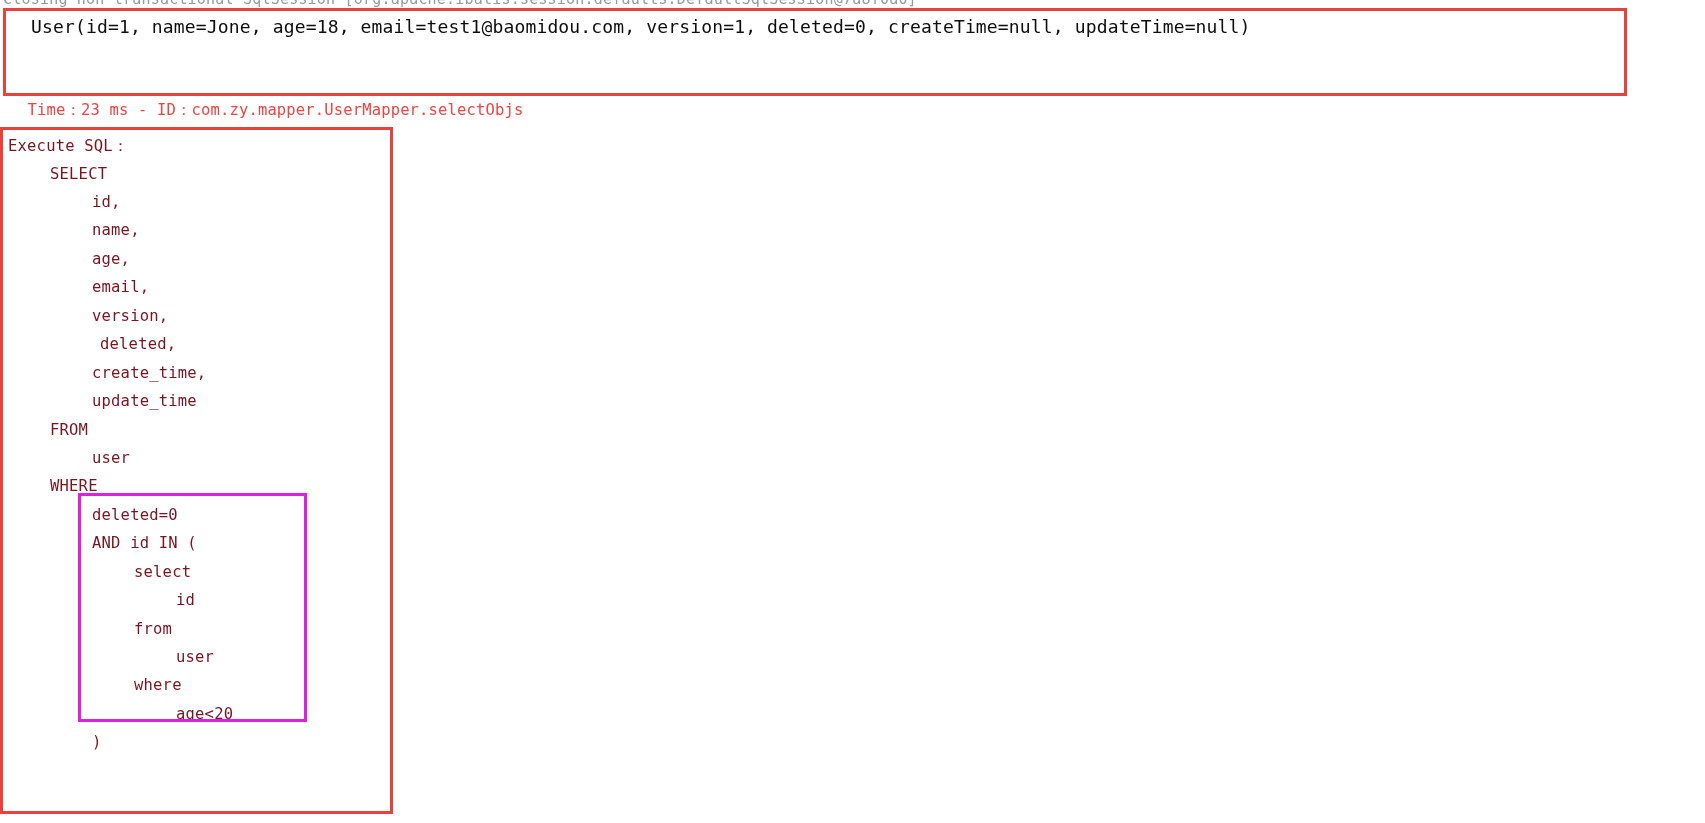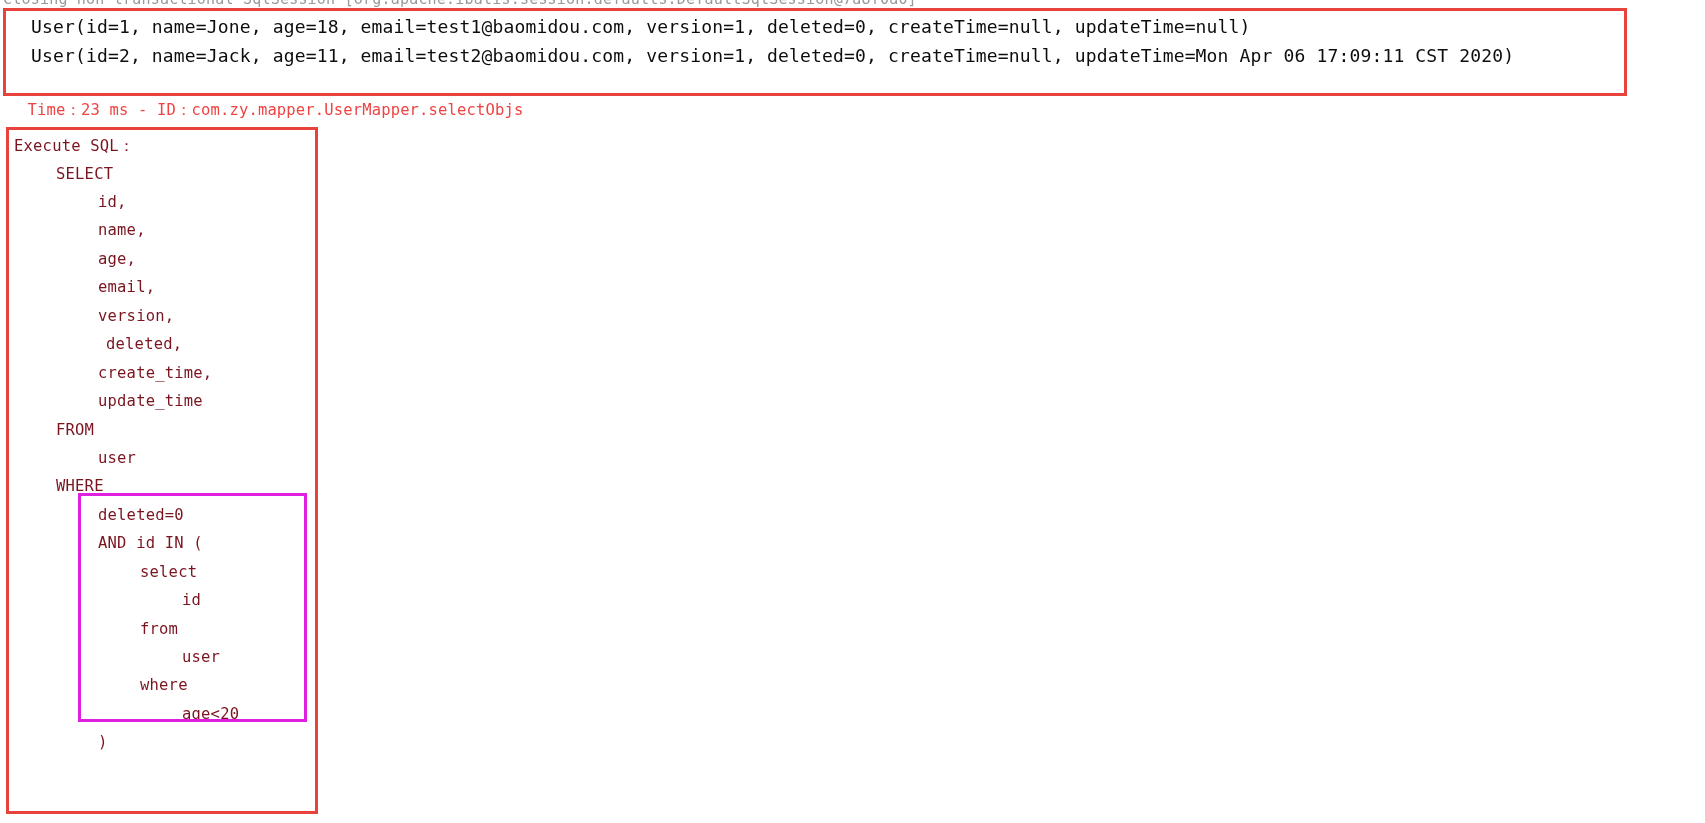--- a/index.html
+++ b/index.html
@@ -60,23 +60,23 @@
     font-size: 15.5px;
     line-height: 18px;
     color: #ef4444;
     white-space: pre;
     letter-spacing: 0.15px;
   }
 
   
   #sql-box {
     position: absolute;
-    left: 6px;
+    left: 0;
     top: 127px;
-    width: 312px;
+    width: 393px;
     height: 687px;
     border: 3px solid #e8423c;
     box-sizing: border-box;
     background: #ffffff;
   }
   #sql-box .sline {
     position: absolute;
     font-size: 15.5px;
     line-height: 16px;
     color: #7a1520;
@@ -97,21 +97,20 @@
     pointer-events: none;
   }
 </style>
 </head>
 <body>
 
 <div id="truncated-log">Closing non transactional SqlSession [org.apache.ibatis.session.defaults.DefaultSqlSession@7a8f0a0]</div>
 
 <div id="result-box">
   <div class="row r0">User(id=1, name=Jone, age=18, email=test1@baomidou.com, version=1, deleted=0, createTime=null, updateTime=null)</div>
-  <div class="row r1">User(id=2, name=Jack, age=11, email=test2@baomidou.com, version=1, deleted=0, createTime=null, updateTime=Mon Apr 06 17:09:11 CST 2020)</div>
 </div>
 
 <div id="time-line"> Time：23 ms - ID：com.zy.mapper.UserMapper.selectObjs</div>
 
 <div id="sql-box">
     <div class="sline" style="left: 5px; top: 8px;">Execute SQL：</div>
     <div class="sline" style="left: 47px; top: 36px;">SELECT</div>
     <div class="sline" style="left: 89px; top: 64px;">id,</div>
     <div class="sline" style="left: 89px; top: 92px;">name,</div>
     <div class="sline" style="left: 89px; top: 121px;">age,</div>

